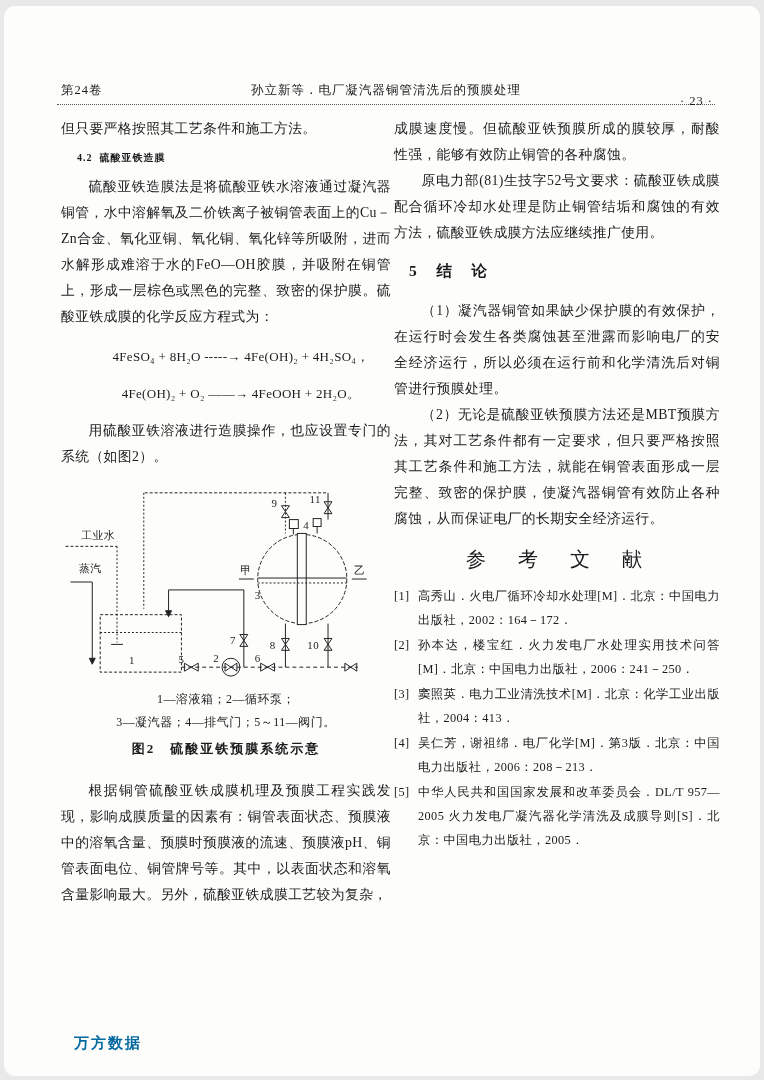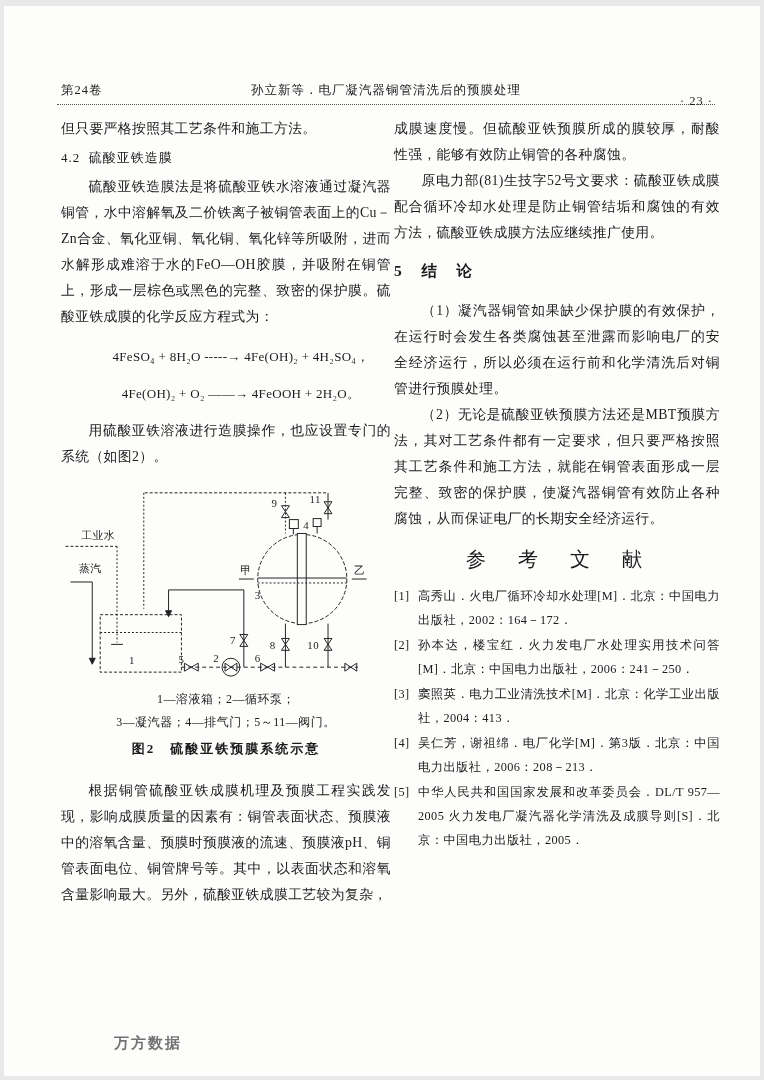--- a/index.html
+++ b/index.html
@@ -6,54 +6,55 @@
   body{
     width:764px;height:1080px;position:relative;
     background:#e9e9e9;
     font-family:"Liberation Serif","DejaVu Serif",serif;
     color:#1b1b1b;
     overflow:hidden;
   }
   .page{
     position:absolute;left:4px;top:6px;right:4px;bottom:4px;
     background:#fdfdfc;
+    border-radius:11px;
   }
   
   .hdr{
     position:absolute;left:53px;top:72px;width:658px;height:26px;
     font-size:12.5px;letter-spacing:1px;
     border-bottom:1px dotted #555;
   }
   .hdr .vol{position:absolute;left:4px;top:4px;}
   .hdr .ttl{position:absolute;left:0;right:0;top:4px;text-align:center;}
   .hdr .pg{position:absolute;right:2px;top:16px;}
   
   .col{position:absolute;top:110px;font-size:13.8px;line-height:26px;
        text-align:justify;letter-spacing:0.4px;}
   .col-l{left:57px;width:330px;}
   .col-r{left:390px;width:326px;}
   p{margin:0;text-indent:2em;}
   p.noind{text-indent:0;}
-  .h-sec{font-weight:normal;font-size:13px;margin:3px 0 3px 0;letter-spacing:1px;}
-  .h-concl{font-weight:bold;font-size:15.5px;margin:12px 0 14px 0;letter-spacing:2px;}
+  .h-sec{font-weight:bold;font-size:10px;margin:3px 0 3px 16px;letter-spacing:1px;}
+  .h-concl{font-weight:bold;font-size:15.5px;margin:12px 0 14px 15px;letter-spacing:2px;}
   .eqs{margin:8px 0 6px 30px;line-height:37px;font-size:13px;letter-spacing:0.3px;text-align:center;}
   .eqs div{white-space:nowrap;}
   
   .fig{margin:6px 0 2px 0;}
   .fig svg{display:block;}
   .figcap{font-size:12px;line-height:23px;text-align:center;letter-spacing:0.5px;}
   .figtitle{font-size:13px;font-weight:bold;text-align:center;letter-spacing:2px;margin:2px 0 16px 0;}
   
   .refhead{font-weight:normal;font-size:20px;text-align:center;letter-spacing:6px;margin:14px 0 12px 0;}
   .refs{font-size:12.3px;line-height:24px;}
   .ref{position:relative;padding-left:24px;text-align:justify;margin-bottom:1px;}
   .ref .lbl{position:absolute;left:0;top:0;}
   
-  .wm{position:absolute;left:70px;top:1028px;font-size:15px;color:#737373;
-      letter-spacing:2px;font-weight:bold;margin-left:40px;}
+  .wm{position:absolute;left:70px;top:1028px;font-size:15px;color:#0369a1;
+      letter-spacing:2px;font-weight:bold;}
   svg text{font-family:"Liberation Serif","DejaVu Serif",serif;fill:#1b1b1b;}
 </style>
 </head>
 <body>
 
 <div class="page">
 
   <div class="hdr">
     <span class="vol">第24卷</span>
     <span class="ttl">孙立新等．电厂凝汽器铜管清洗后的预膜处理</span>

